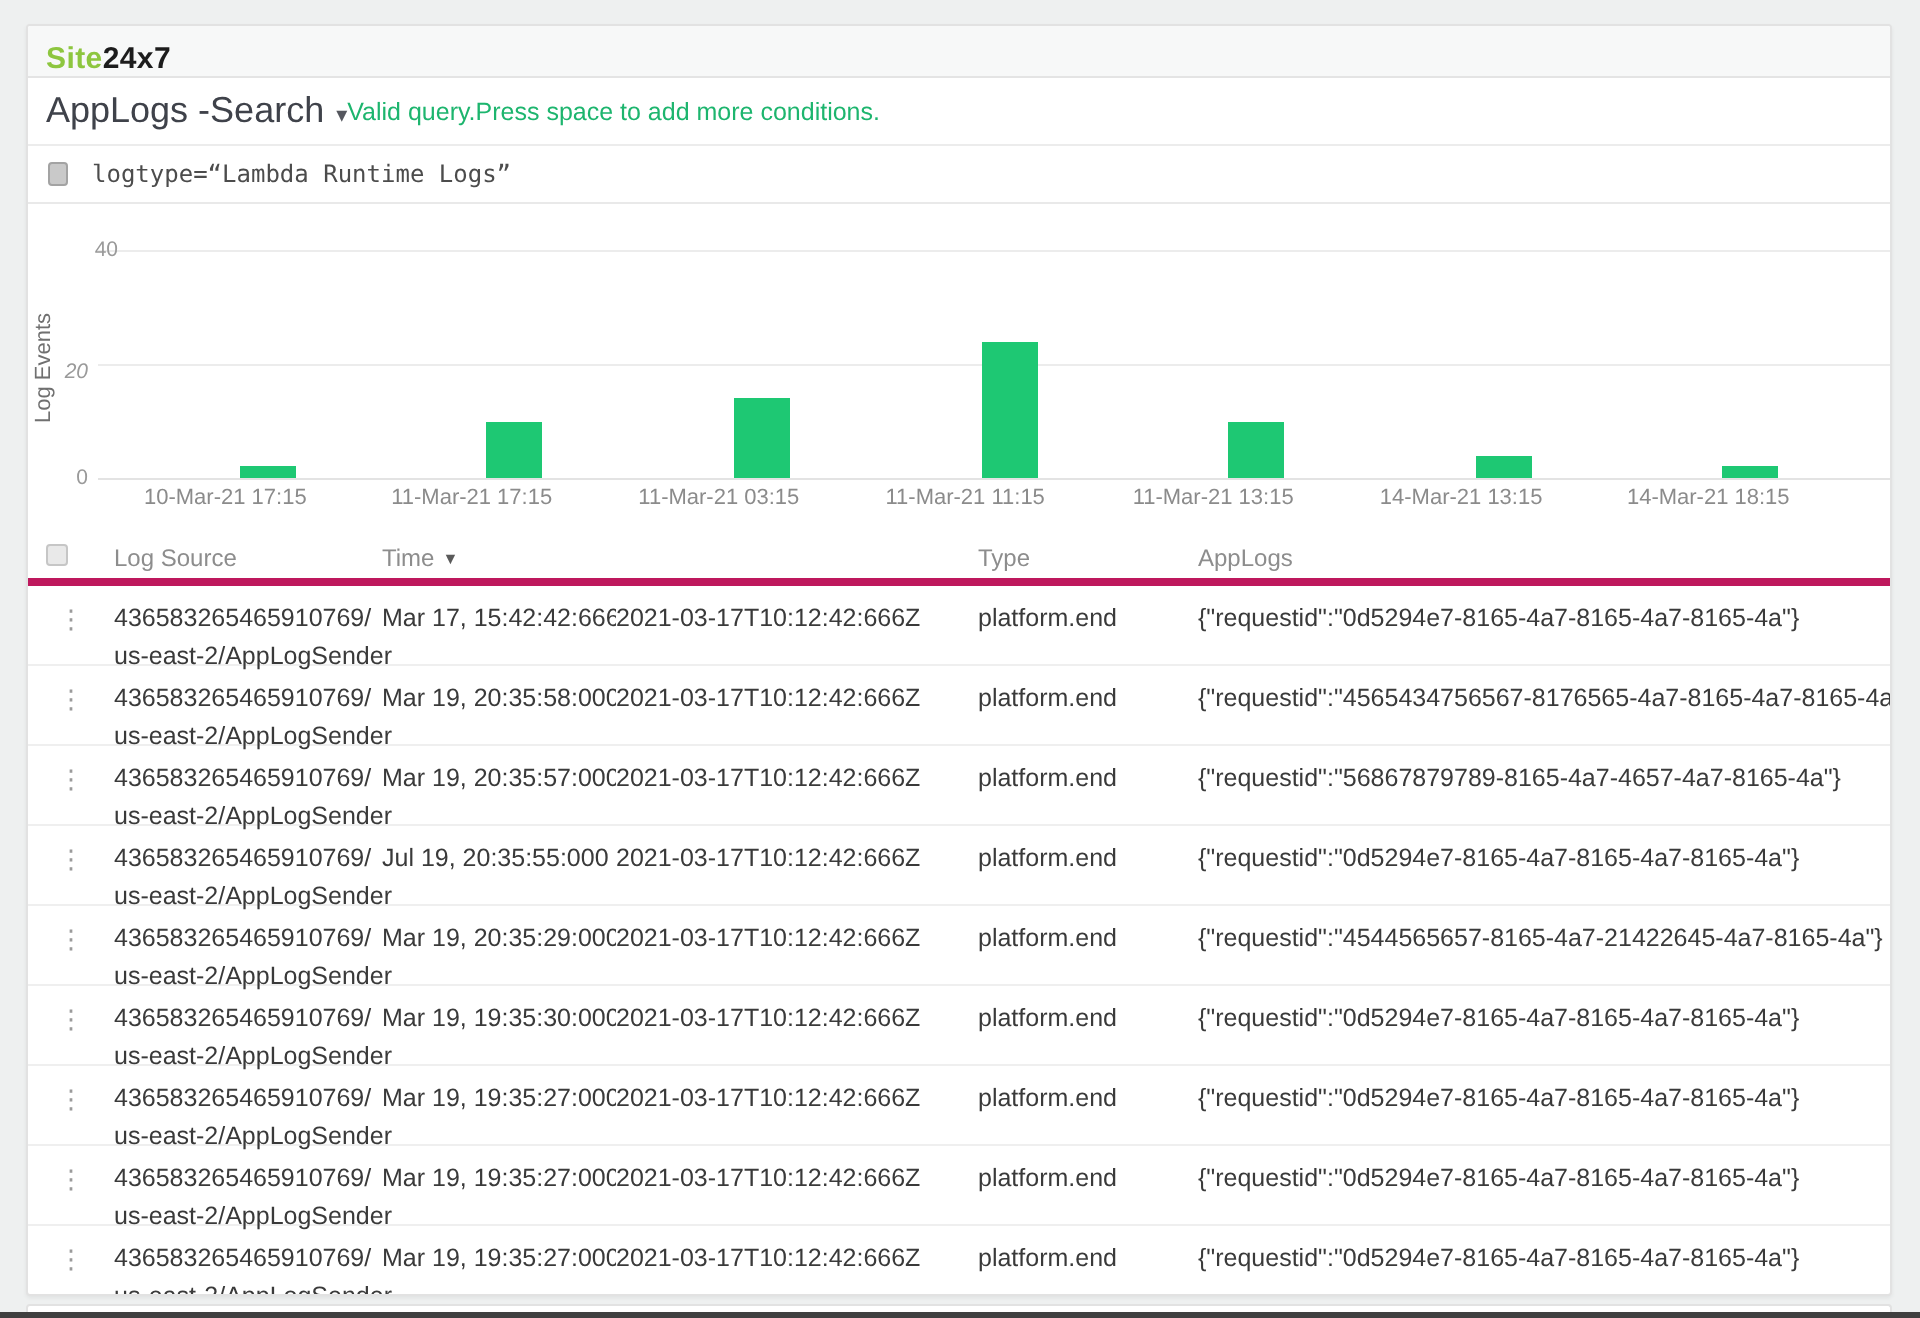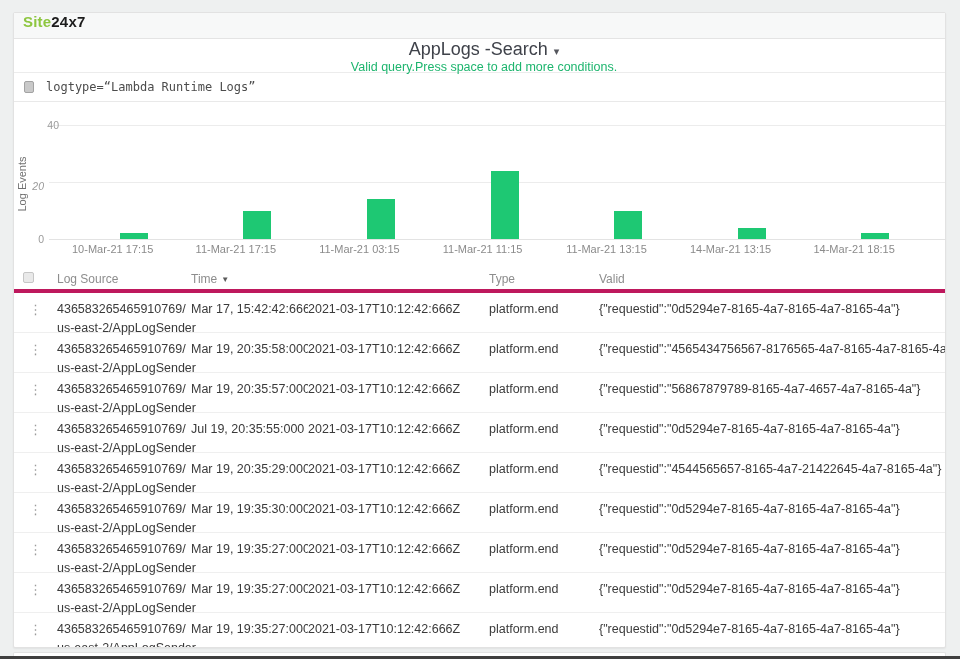--- a/index.html
+++ b/index.html
@@ -5,27 +5,27 @@
   * { margin:0; padding:0; box-sizing:border-box; }
   html,body { width:960px; height:659px; overflow:hidden; }
   body { font-family:"Liberation Sans", sans-serif; background:#eef0f0; position:relative; }
 
   .panel { position:absolute; left:13px; top:12px; width:933px; height:636px;
            background:#fff; border:1px solid #e2e2e2; border-radius:2px;
            box-shadow:0 1px 2px rgba(0,0,0,.06); overflow:hidden; }
 
   
   .topbar { height:26px; background:#f7f8f8; border-bottom:1px solid #e4e4e4;
-            display:flex; align-items:flex-start; padding-left:9px; }
+            display:flex; align-items:flex-end; padding-left:9px; }
   .logo { font-size:15px; font-weight:bold; letter-spacing:.2px; }
   .logo .g { color:#8dc63f; }
   .logo .k { color:#1c1c1c; }
 
   
-  .titlebar { height:34px; border-bottom:1px solid #ececec; display:flex; align-items:center; padding-left:9px;flex-direction:column; }
+  .titlebar { height:34px; border-bottom:1px solid #ececec; display:flex; align-items:center; padding-left:9px; }
   .apptitle { font-size:18px; color:#3f424a; font-weight:500; display:flex; align-items:center; cursor:pointer; }
   .apptitle .caret { font-size:11px; color:#55575e; margin-left:6px; margin-top:3px; }
   .helper { font-size:12.5px; color:#1db56e; }
 
   
   .querybar { height:29px; border-bottom:1px solid #e9e9e9; display:flex; align-items:center; padding-left:10px; }
   .q-icon { width:10px; height:12px; background:#c9c9c9; border:1px solid #a3a3a3; border-radius:2px; margin-right:12px; }
   .q-text { font-family:"DejaVu Sans Mono", monospace; font-size:12px; color:#4c4c4c; }
 
   
@@ -124,21 +124,21 @@
         <div class="xlab">14-Mar-21 18:15</div>
       </div>
   </div>
 
   <div class="thead">
     <div><span class="th-check" style="display:inline-block"></span></div>
     <div style="padding-top:0">Log Source</div>
     <div style="padding-top:0; cursor:pointer;"><span>Time</span><span class="sortcaret">▼</span></div>
     <div></div>
     <div style="padding-top:0">Type</div>
-    <div style="padding-top:0">Valid</div>
+    <div style="padding-top:0">AppLogs</div>
   </div>
 
   <div id="tbody">
       <div class="trow">
         <div class="kebab">⋮</div>
         <div class="src">
           <div>436583265465910769/</div>
           <div>us-east-2/AppLogSender</div>
         </div>
         <div class="cell">Mar 17, 15:42:42:666</div>

